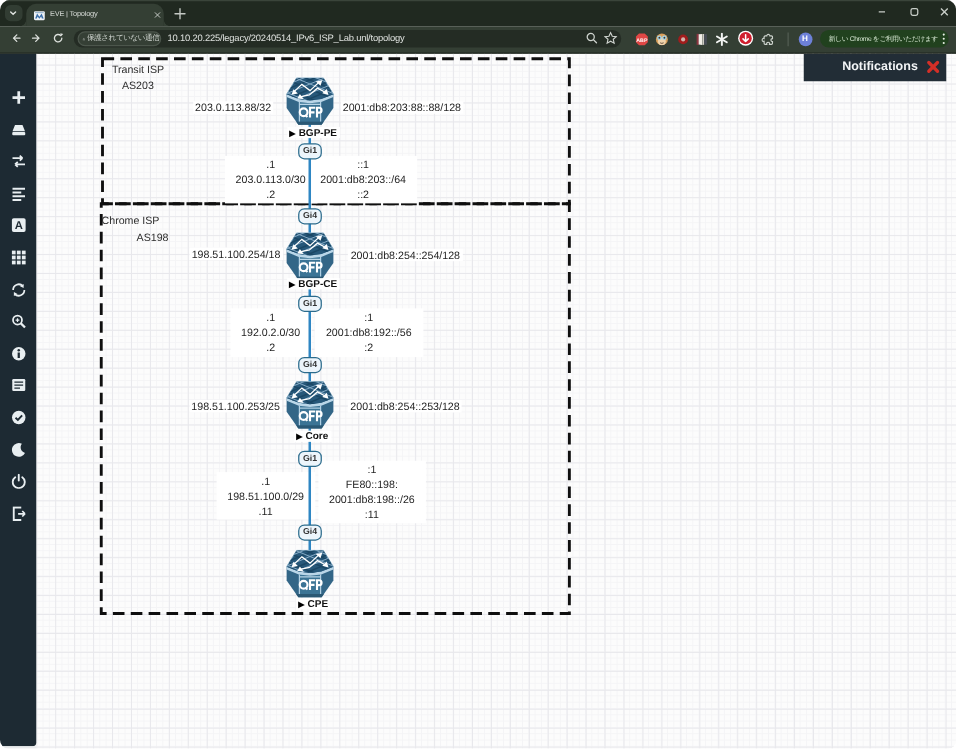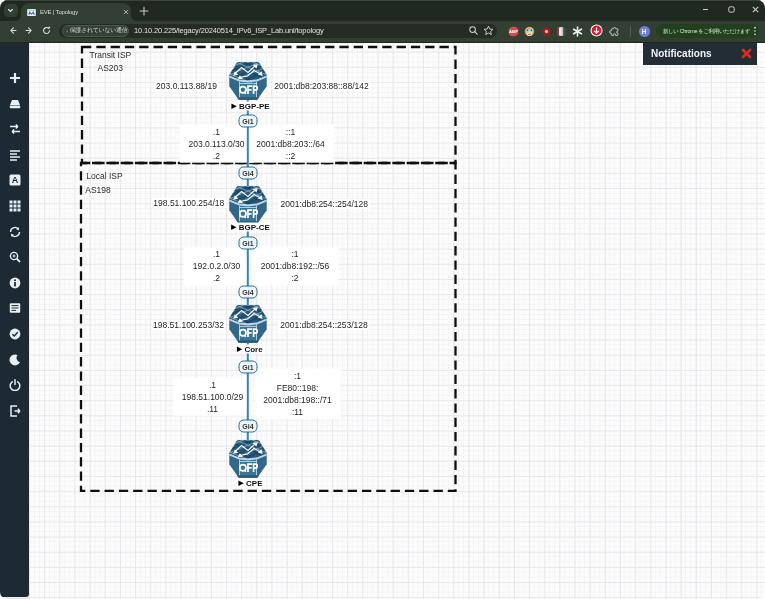--- a/index.html
+++ b/index.html
@@ -34,28 +34,28 @@
   #page{left:0;top:43px;width:765px;height:556px;overflow:hidden;}
   #canvas{left:29px;top:0;width:736px;height:556px;background:#fcfcfc;
     background-image:
       linear-gradient(to right,#e8e8ec 1px,transparent 1px),linear-gradient(to bottom,#e8e8ec 1px,transparent 1px),
       linear-gradient(to right,#f4f4f6 1px,transparent 1px),linear-gradient(to bottom,#f4f4f6 1px,transparent 1px);
     background-size:15.16px 15.16px,15.16px 15.16px,5.053px 5.053px,5.053px 5.053px;
     background-position:0 8.7px,0 8.7px,0 3.6px,0 3.6px;}
   #sidebar{left:0;top:0;width:29px;height:553.5px;background:#1d2a33;border-radius:0 0 3px 3px;}
   #sidebar .ic{position:absolute;left:8.5px;width:12px;height:12px;}
   #belowsidebar{left:0;top:553.5px;width:29px;height:2.5px;background:#e8eaec;}
-  #notif{left:643px;top:0;width:114px;height:21.5px;background:#222d36;display:flex;align-items:center;}
+  #notif{left:643px;top:0;width:114px;height:21.5px;background:#222d36;display:flex;align-items:center;justify-content:center;}
   #notif .t{color:#f2f4f6;font-weight:bold;font-size:10px;margin-left:8px;}
   #notifclose{position:absolute;right:5px;top:5px;width:11px;height:11px;}
   
   #topo{left:29px;top:0;width:736px;height:556px;}
   .grouplabel{font-size:8.5px;color:#2d2d2d;transform:translate(-50%,-50%);white-space:nowrap;text-align:right;}
   .iplabel{font-size:8.5px;color:#1f1f1f;background:rgba(255,255,255,0.99);padding:0 2px;transform:translate(-50%,-50%);white-space:nowrap;line-height:10px;}
-  .nodename{font-size:8px;font-weight:700;color:#111;transform:translate(-50%,-50%);white-space:nowrap;display:flex;align-items:flex-start;background:rgba(255,255,255,0.99);padding:0 2px;}
+  .nodename{font-size:8px;font-weight:700;color:#111;transform:translate(-50%,-50%);white-space:nowrap;display:flex;align-items:flex-end;background:rgba(255,255,255,0.99);padding:0 2px;}
   .nodename .tri{font-size:6.5px;margin-right:2.5px;color:#000;}
   .linklabel{background:rgba(255,255,255,0.99);transform:translate(-50%,-50%);text-align:center;padding:1px 9px;}
   .linklabel div{font-size:8.5px;color:#1f1f1f;line-height:12.2px;white-space:nowrap;}
   .pill{width:19px;height:13px;background:rgba(237,245,251,0.99);border:1.4px solid #2b6b8c;border-radius:5px;box-sizing:border-box;transform:translate(-50%,-50%);display:flex;align-items:center;justify-content:center;font-size:7px;font-weight:bold;color:#333;}
   .link{width:2.4px;background:#2e86c3;transform:translateX(-50%);}
   .qfp{width:40px;height:40px;}
 </style>
 </head>
 <body>
 
@@ -326,22 +326,22 @@
 
   <div id="topo" class="abs">
 
     <svg class="abs" style="left:0;top:0" width="736" height="556" viewBox="0 0 736 556">
       <rect x="53" y="4" width="373.5" height="116" fill="none" stroke="#0f0f0f" stroke-width="2.3" stroke-dasharray="9.3 5"></rect>
       <rect x="52" y="120" width="374.5" height="327.8" fill="none" stroke="#0f0f0f" stroke-width="2.3" stroke-dasharray="9.3 5"></rect>
     </svg>
 
     <div class="abs grouplabel" style="left:81.4px;top:12.4px">Transit ISP</div>
     <div class="abs grouplabel" style="left:81.3px;top:25px">AS203</div>
-    <div class="abs grouplabel" style="left:75.4px;top:133.2px">Local ISP</div>
-    <div class="abs grouplabel" style="left:69px;top:147.2px">AS198</div>
+    <div class="abs grouplabel" style="left:75.4px;top:133.2px">Chrome ISP</div>
+    <div class="abs grouplabel" style="left:93px;top:147.2px">AS198</div>
 
     <div class="abs linklabel" style="left:187.5px;top:100.5px">
       <div>.1</div>
           <div>203.0.113.0/30</div>
           <div>.2</div>
     </div>
     <div class="abs linklabel" style="left:261.5px;top:100.5px">
       <div>::1</div>
           <div>2001:db8:203::/64</div>
           <div>::2</div>
@@ -357,21 +357,21 @@
           <div>:2</div>
     </div>
     <div class="abs linklabel" style="left:183.5px;top:353.5px">
       <div>.1</div>
           <div>198.51.100.0/29</div>
           <div>.11</div>
     </div>
     <div class="abs linklabel" style="left:268.5px;top:350.5px">
       <div>:1</div>
           <div>FE80::198:</div>
-          <div>2001:db8:198::/71</div>
+          <div>2001:db8:198::/26</div>
           <div>:11</div>
     </div>
 
     <div class="abs link" style="left:219px;top:56px;height:89px"></div>
     <div class="abs link" style="left:219px;top:179px;height:85px"></div>
     <div class="abs link" style="left:219px;top:297px;height:102px"></div>
 
     <div class="abs pill" style="left:219px;top:78px">Gi1</div>
     <div class="abs pill" style="left:219px;top:129.5px">Gi4</div>
     <div class="abs pill" style="left:219px;top:199.5px">Gi1</div>
@@ -402,25 +402,25 @@
         </div>
     <div class="abs nodename" style="left:220.8px;top:305.5px">
           <span class="tri">▶</span>
           <span>Core</span>
         </div>
     <div class="abs nodename" style="left:221.5px;top:440px">
           <span class="tri">▶</span>
           <span>CPE</span>
         </div>
 
-    <div class="abs iplabel" style="left:157.5px;top:43px">203.0.113.88/19</div>
-    <div class="abs iplabel" style="left:292.5px;top:43px">2001:db8:203:88::88/142</div>
+    <div class="abs iplabel" style="left:157.5px;top:43px">203.0.113.88/32</div>
+    <div class="abs iplabel" style="left:292.5px;top:43px">2001:db8:203:88::88/128</div>
     <div class="abs iplabel" style="left:159.8px;top:160px">198.51.100.254/18</div>
     <div class="abs iplabel" style="left:295.3px;top:160.5px">2001:db8:254::254/128</div>
-    <div class="abs iplabel" style="left:159.5px;top:281.5px">198.51.100.253/32</div>
+    <div class="abs iplabel" style="left:159.5px;top:281.5px">198.51.100.253/25</div>
     <div class="abs iplabel" style="left:295px;top:281.5px">2001:db8:254::253/128</div>
   </div>
 
   <div id="notif" class="abs">
     <span class="t">Notifications</span>
     <svg id="notifclose" viewBox="0 0 11 11">
           <path d="M2 2 L9 9 M9 2 L2 9" stroke="#d32f27" stroke-width="2.6" stroke-linecap="round"></path>
         </svg>
   </div>
 </div>

